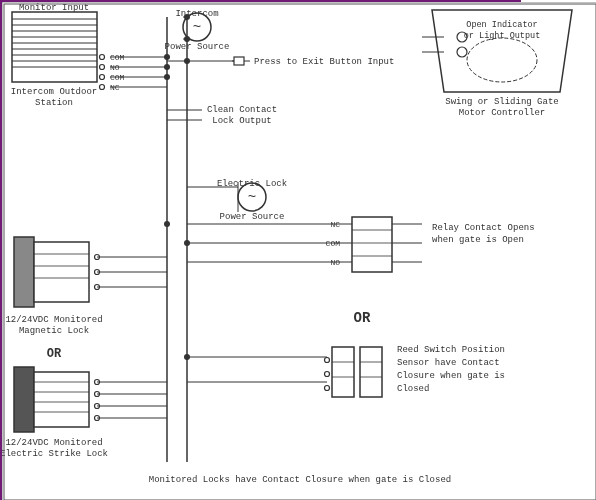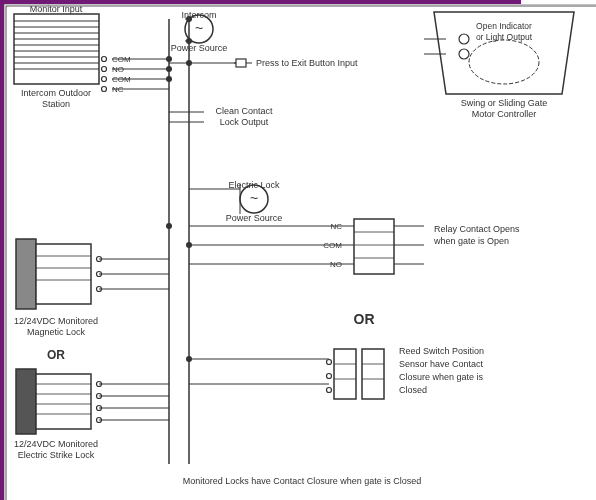--- a/index.html
+++ b/index.html
@@ -10,21 +10,22 @@
       font-family: Arial, sans-serif;
       font-size: 11px;
       overflow: hidden;
       position: relative;
     }
     .diagram-container {
       width: 521px;
       height: 500px;
       position: relative;
       background: #fff;
-      border: 4px solid #701a75;
+      border: 2px solid #701a75;
+      font-family: Liberation Mono, monospace;
     }
     svg {
       position: absolute;
       top: 0; left: 0;
       width: 596px;
       height: 500px;
     }
   </style>
 </head>
 <body>

